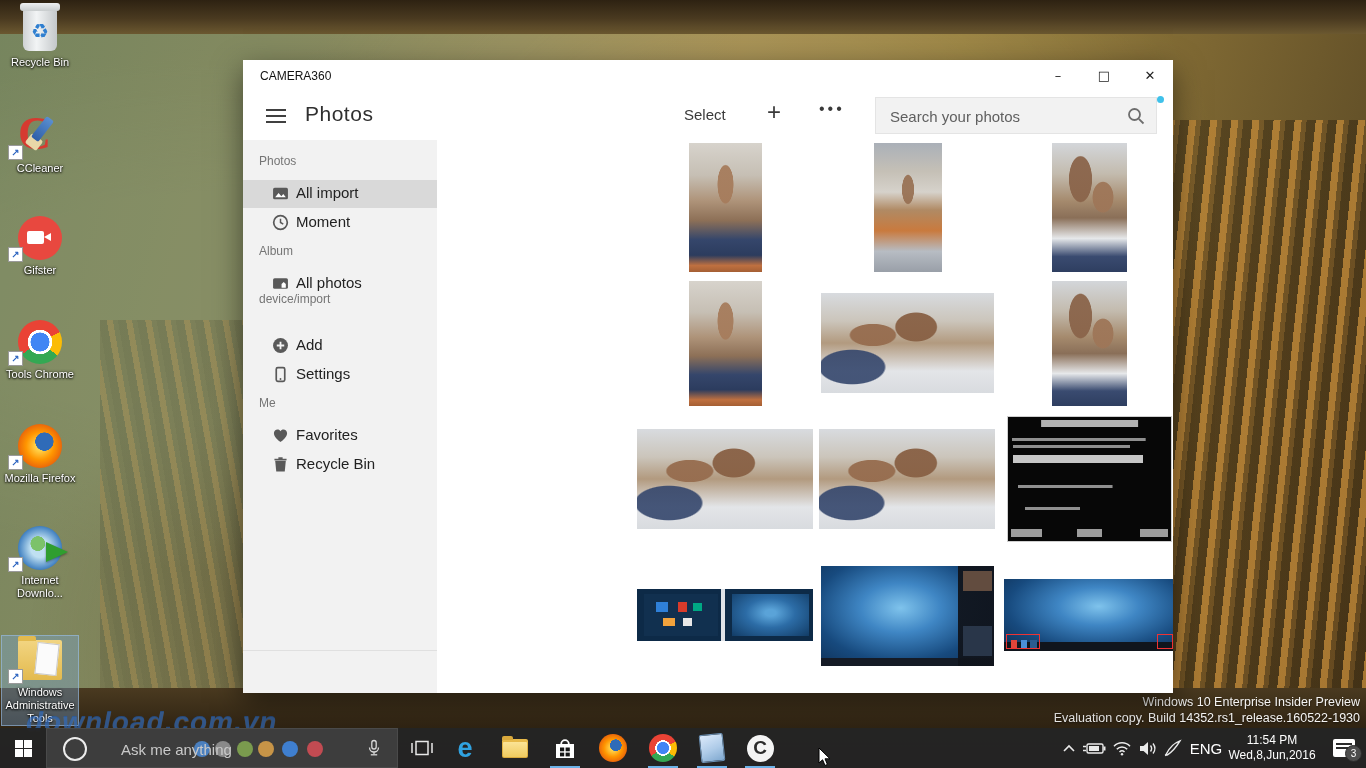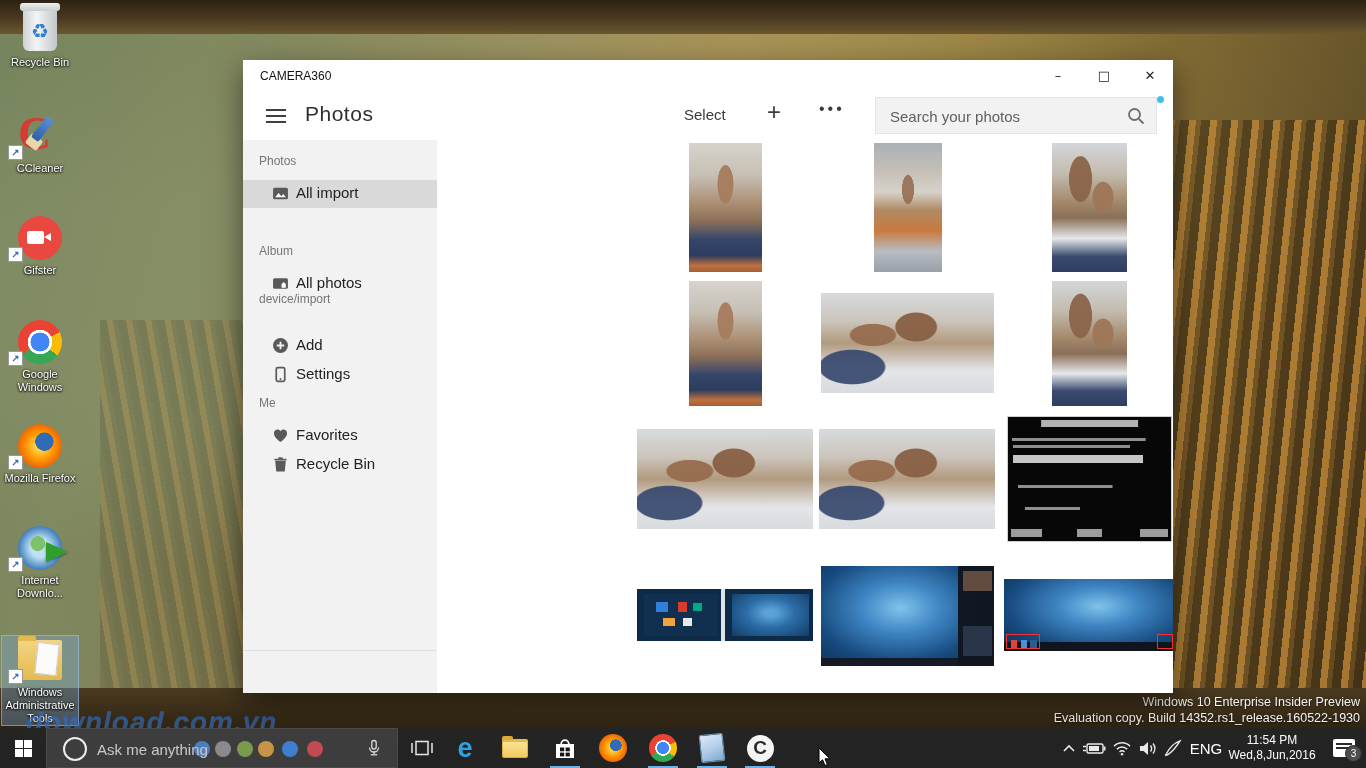--- a/index.html
+++ b/index.html
@@ -141,21 +141,21 @@
     color:rgba(30,95,185,.62);letter-spacing:1px;text-shadow:0 1px 0 rgba(255,255,255,.15);}
   .buildinfo{position:absolute;right:6px;top:694px;z-index:3;text-align:right;color:rgba(255,255,255,.95);
     font-size:12.5px;line-height:16px;text-shadow:0 1px 2px rgba(0,0,0,.55);}
   
   .taskbar{position:absolute;left:0;top:728px;width:100%;height:40px;background:rgba(36,36,36,.97);z-index:10;}
   .tstart{position:absolute;left:0;top:0;width:46px;height:40px;display:flex;align-items:center;justify-content:center;cursor:pointer;}
   .winlogo{display:grid;grid-template-columns:8px 8px;grid-template-rows:8px 8px;gap:1px;}
   .winlogo i{background:#fff;}
   .tsearch{position:absolute;left:46px;top:0;width:352px;height:40px;background:#3d3d3d;border:1px solid #4a4a4a;box-sizing:border-box;}
   .cring{position:absolute;left:16px;top:8px;width:20px;height:20px;border:2.5px solid #ececec;border-radius:50%;}
-  .tsearch input{position:absolute;left:48px;top:0;width:200px;height:38px;background:transparent;border:0;outline:none;
+  .tsearch input{position:absolute;left:72px;top:0;width:200px;height:38px;background:transparent;border:0;outline:none;
     font-size:15px;color:#c9c9c9;font-family:inherit;position:absolute;z-index:2;}
   .tsearch input::placeholder{color:#c9c9c9;opacity:1;}
   .dot{position:absolute;top:12px;width:16px;height:16px;border-radius:50%;z-index:1;}
   .tmic{position:absolute;right:14px;top:10px;z-index:2;}
   .taskview{position:absolute;left:402px;top:0;width:40px;height:40px;display:flex;align-items:center;justify-content:center;cursor:pointer;}
   .tapp{position:absolute;top:0;width:44px;height:40px;display:flex;align-items:center;justify-content:center;cursor:pointer;}
   .tapp .ul{position:absolute;left:7px;bottom:0;width:30px;height:2px;background:#6cb2e8;}
   .tedge{font-size:27px;font-weight:bold;color:#30a2e0;line-height:27px;}
   .tfolder{width:26px;height:19px;position:relative;background:linear-gradient(#e9bb4a,#d9a93c);border-radius:2px;}
   .tfolder:before{content:"";position:absolute;left:0;top:-3px;width:11px;height:4px;background:#d9a93c;border-radius:2px 2px 0 0;}
@@ -218,21 +218,21 @@
         </div>
         <span class="shortcut">↗</span>
       </div>
     <div class="lbl">Gifster</div>
   </div>
   <div class="dicon" style="top:318px">
     <div class="ig">
         <div class="ico-chrome"></div>
         <span class="shortcut">↗</span>
       </div>
-    <div class="lbl">Google Windows</div>
+    <div class="lbl">Tools Chrome</div>
   </div>
   <div class="dicon" style="top:422px">
     <div class="ig">
         <div class="ico-ff"></div>
         <span class="shortcut">↗</span>
       </div>
     <div class="lbl">Mozilla Firefox</div>
   </div>
   <div class="dicon" style="top:524px">
     <div class="ig">
@@ -293,20 +293,29 @@
     <div class="sidebar">
       <div class="shead" style="top:14px">Photos</div>
       <div class="sitem sel" style="top:40px">
         <span class="sic">
             <svg width="17" height="17" viewBox="0 0 16 16">
               <rect x="1" y="2.5" width="14" height="11" rx="1.5" fill="#595959"></rect>
               <path d="M3 11.5l3.2-4 2.6 3 1.8-2 2.4 3z" fill="#fff"></path>
             </svg>
           </span>
         <span class="slb">All import</span>
+      </div>
+      <div class="sitem" style="top:69px">
+        <span class="sic">
+            <svg width="17" height="17" viewBox="0 0 16 16">
+              <circle cx="8" cy="8" r="6.4" fill="none" stroke="#595959" stroke-width="1.6"></circle>
+              <path d="M8 4.5V8l2.6 1.6" fill="none" stroke="#595959" stroke-width="1.4"></path>
+            </svg>
+          </span>
+        <span class="slb">Moment</span>
       </div>
       <div class="shead" style="top:104px">Album</div>
       <div class="sitem" style="top:130px">
         <span class="sic">
             <svg width="17" height="17" viewBox="0 0 16 16">
               <rect x="1" y="3" width="14" height="10" rx="1.5" fill="#595959"></rect>
               <path d="M9 8.5l2-2 2 2V12H9z" fill="#fff"></path>
             </svg>
           </span>
         <span class="slb">All photos</span>

